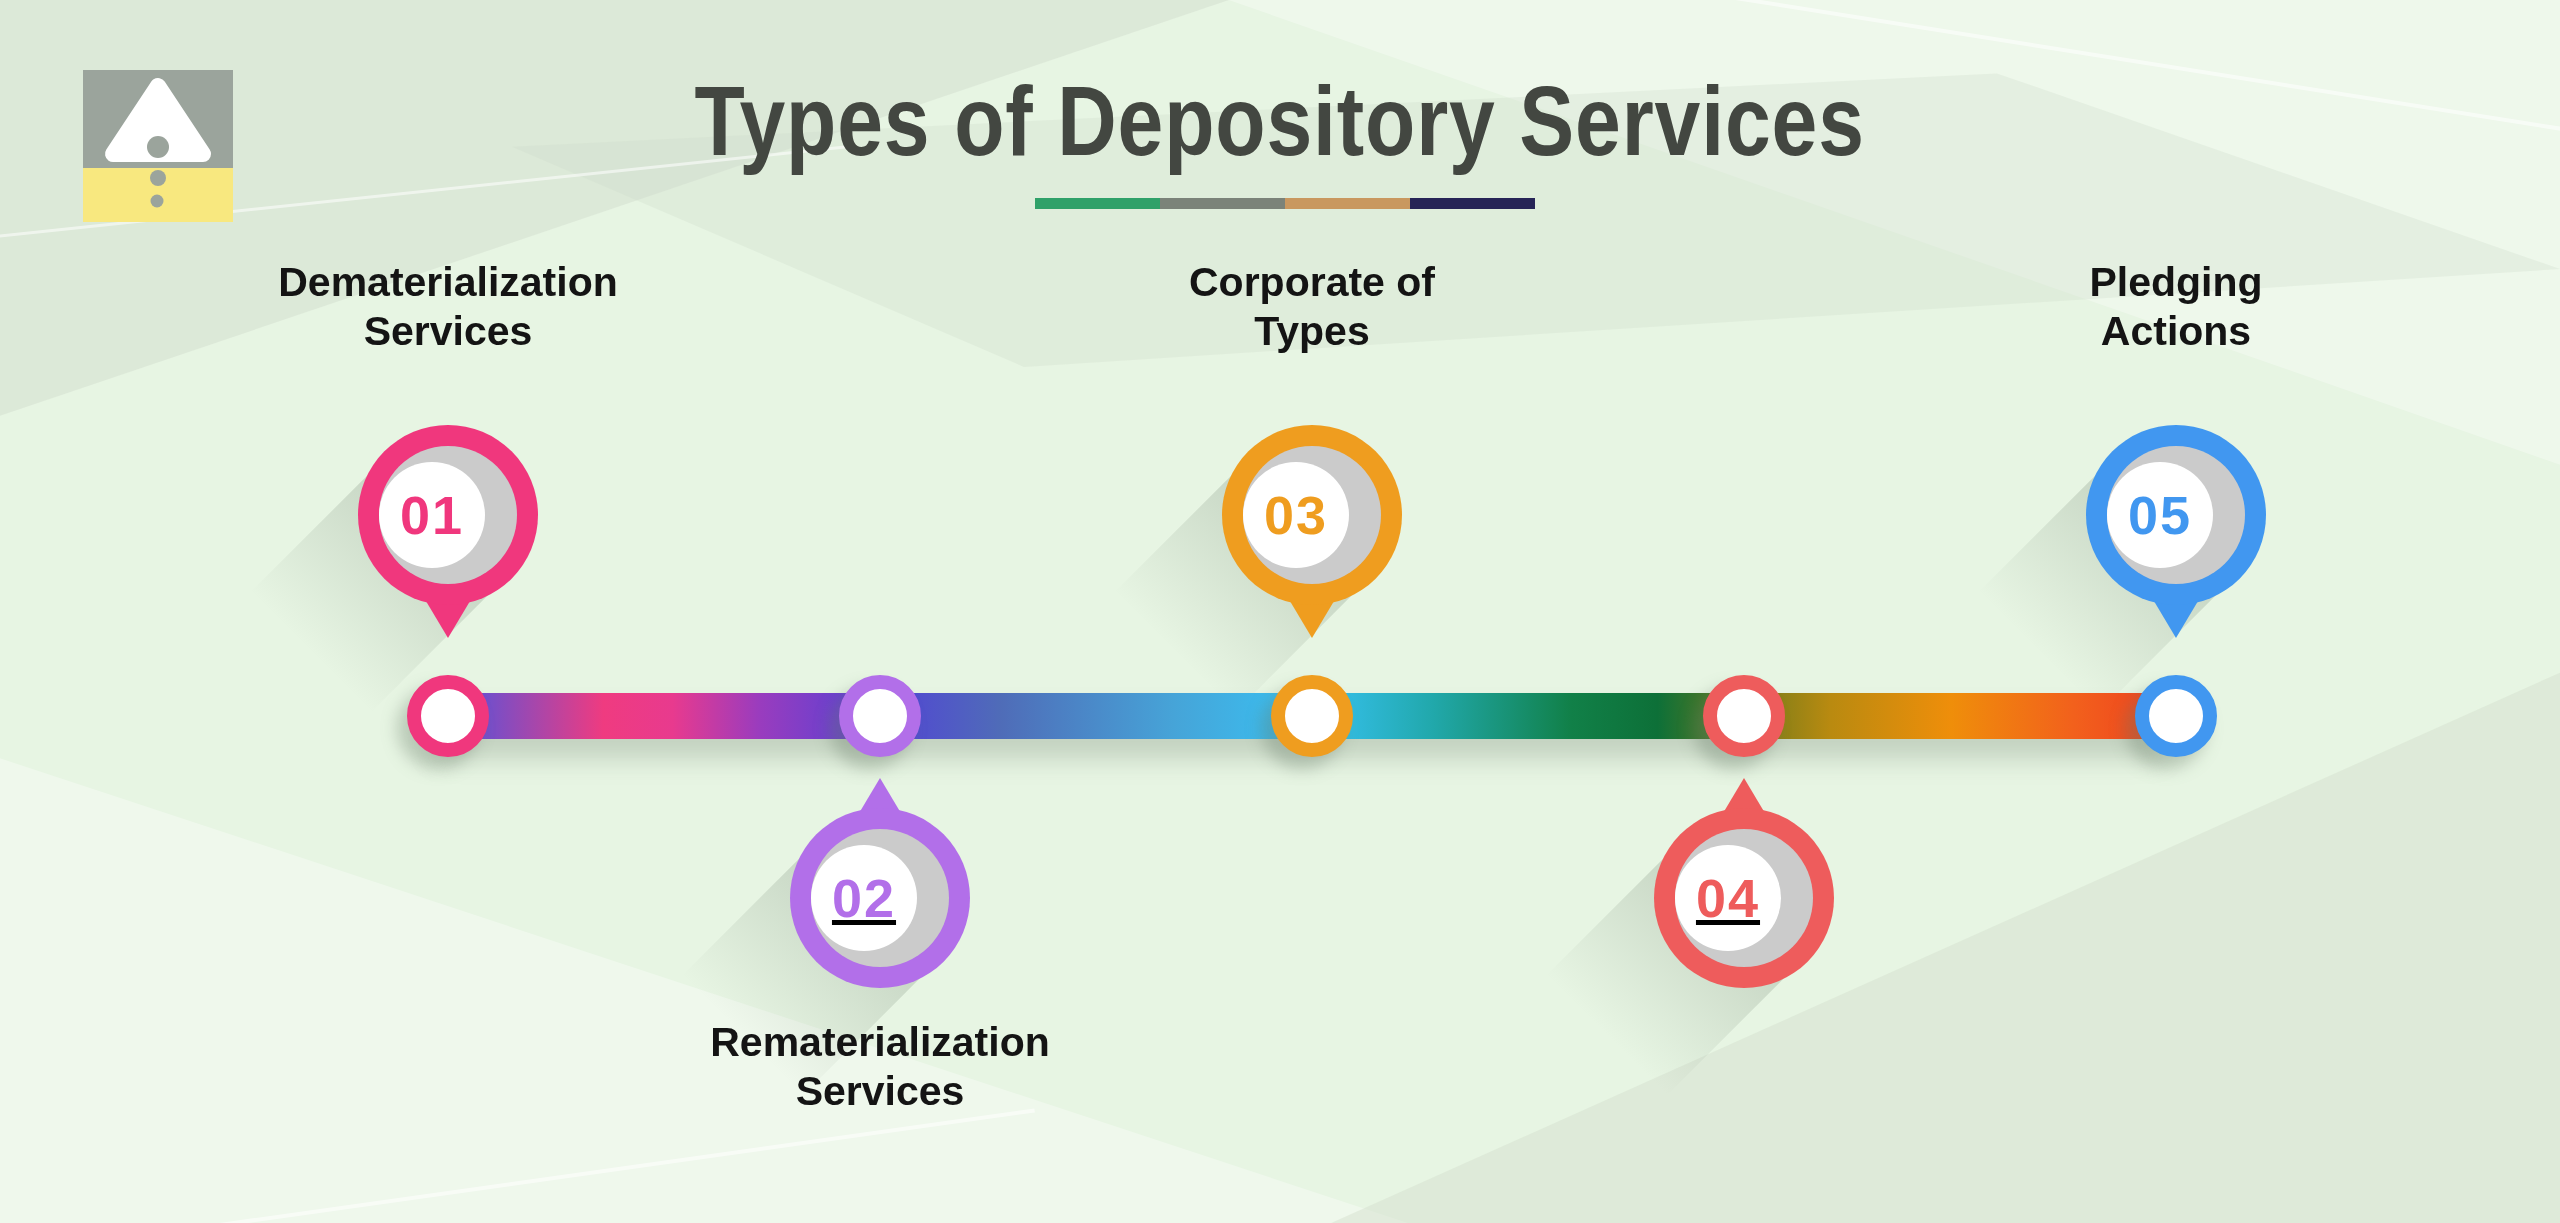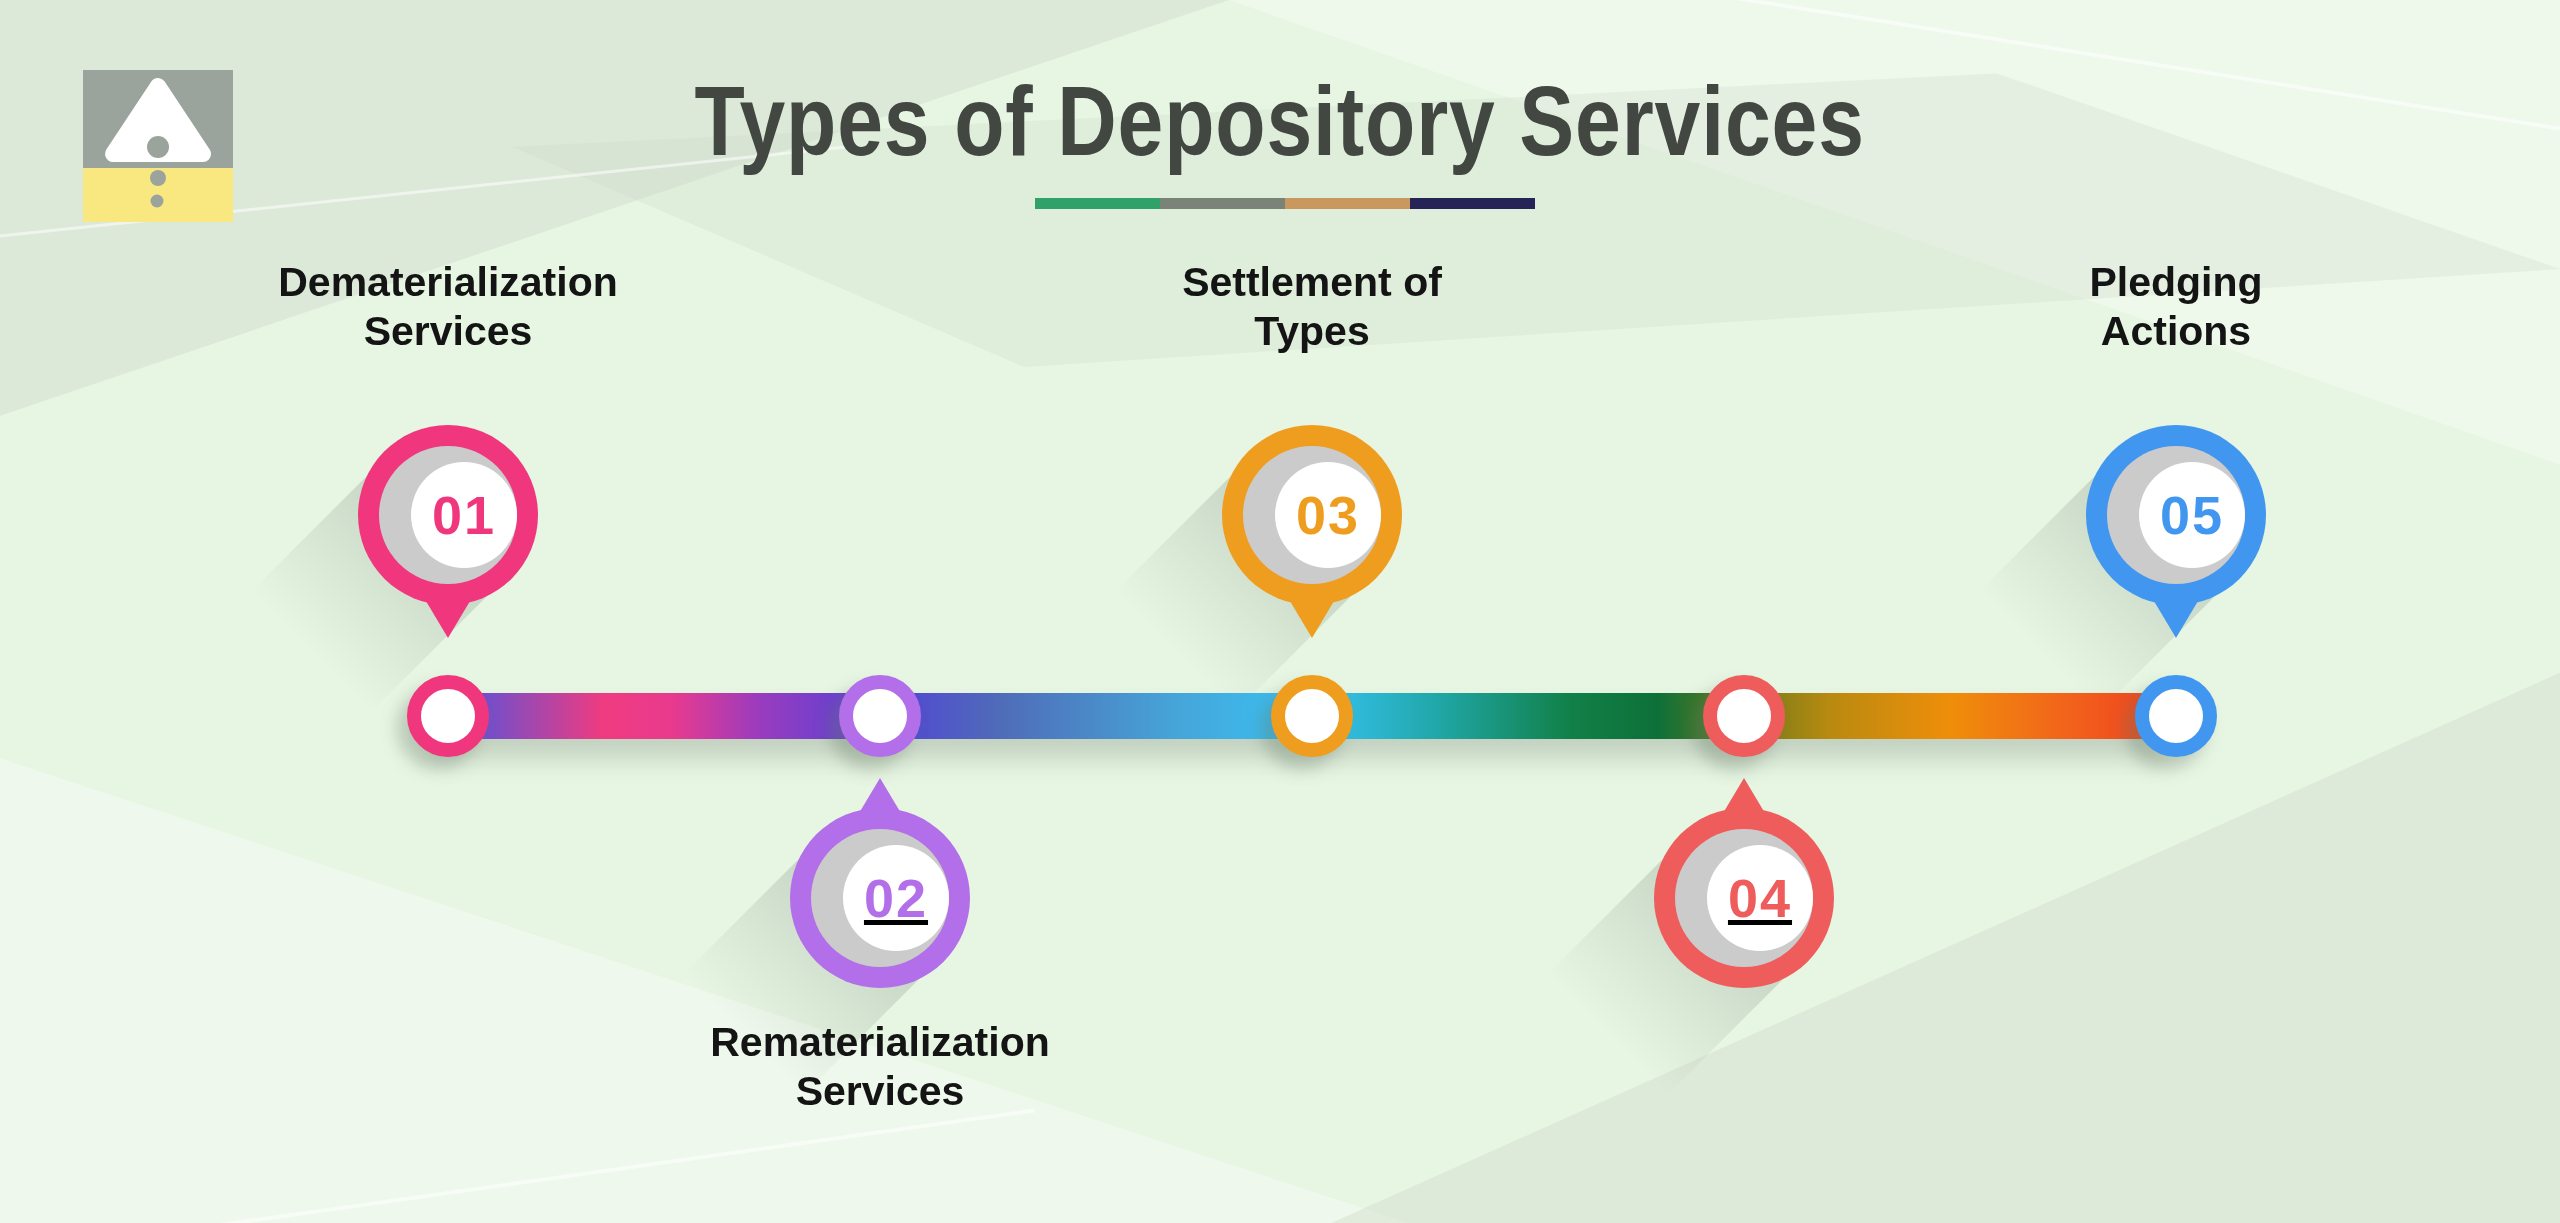--- a/index.html
+++ b/index.html
@@ -48,21 +48,21 @@
       background:linear-gradient(to bottom,rgba(104,122,104,.28),rgba(104,122,104,0) 72%);}
   .top .pin-shadow{top:515px;}
   .bottom .pin-shadow{top:898px;}
 
   .pin{position:absolute;left:calc(300px - 90px);width:180px;height:180px;z-index:4;}
   .top .pin{top:425px;}
   .bottom .pin{top:808px;text-decoration:underline;}
   .pin-outer{width:180px;height:180px;border-radius:50%;background:var(--c);
              display:flex;align-items:center;justify-content:center;}
   .pin-gray{width:138px;height:138px;border-radius:50%;background:#cbcbcb;
-            display:flex;align-items:center;justify-content:flex-end;}
+            display:flex;align-items:center;justify-content:flex-start;}
   .pin-white{width:106px;height:106px;border-radius:50%;background:#ffffff;
              display:flex;align-items:center;justify-content:center;}
   .pin-number{font-size:54px;font-weight:700;color:var(--c);letter-spacing:2px;}
 
   .pointer{position:absolute;left:calc(300px - 33px);width:66px;height:52px;background:var(--c);z-index:3;}
   .top .pointer{top:586px;clip-path:polygon(50% 100%,3% 0,97% 0);}
   .bottom .pointer{top:778px;clip-path:polygon(50% 0,3% 100%,97% 100%);}
 
   .node{position:absolute;left:calc(300px - 41px);top:675px;width:82px;height:82px;
         border-radius:50%;background:#fff;border:14px solid var(--c);box-sizing:border-box;
@@ -140,21 +140,21 @@
             <span class="pin-number">02</span>
           </div>
         </div>
       </div>
     </div>
     <div class="node"></div>
   </div>
 
   <div class="item i3 top" style="--c: #ef9d1f;">
     <div class="label">
-      <div>Settlement of</div>
+      <div>Corporate of</div>
       <div>Types</div>
     </div>
     <div class="pin-shadow"></div>
     <div class="pointer"></div>
     <div class="pin">
       <div class="pin-outer">
         <div class="pin-gray">
           <div class="pin-white">
             <span class="pin-number">03</span>
           </div>

